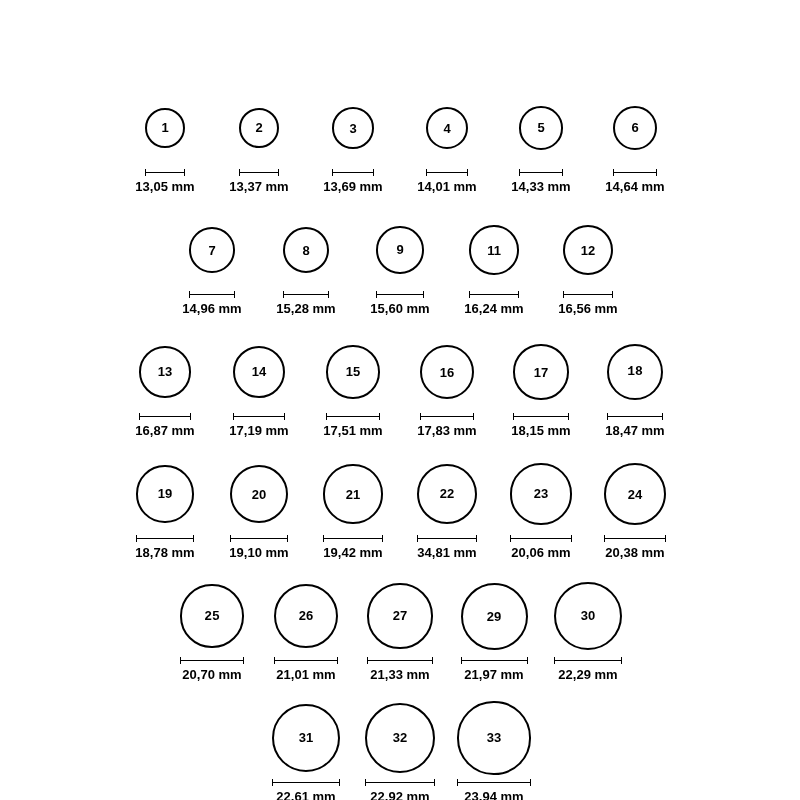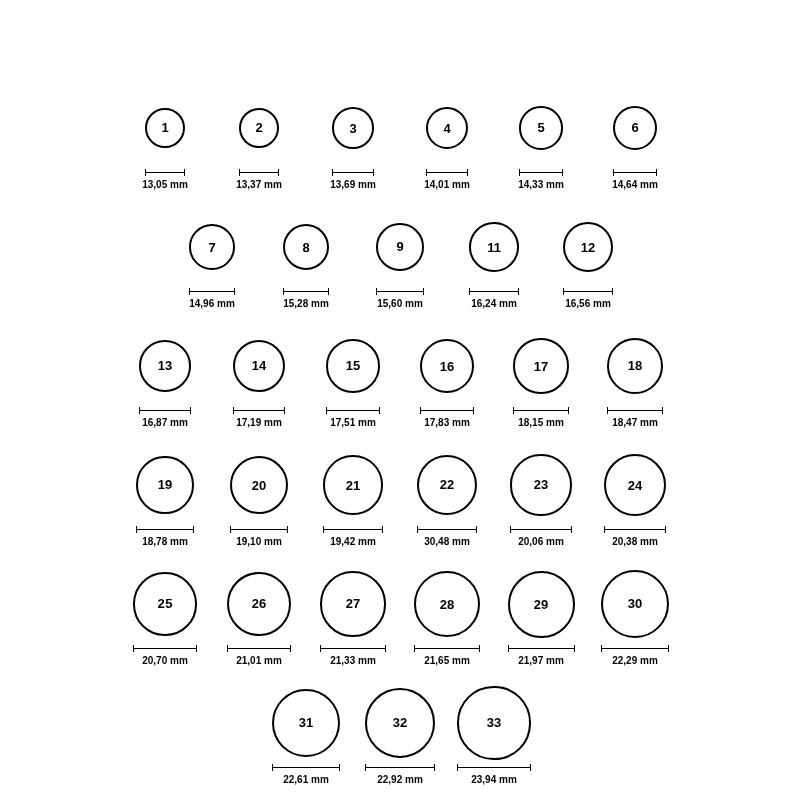--- a/index.html
+++ b/index.html
@@ -81,21 +81,21 @@
     position: absolute;
     top: -3px;
     width: 1px;
     height: 7px;
     background: #000000;
   }
   .ring-measure .bar::before { left: 0; }
   .ring-measure .bar::after  { right: 0; }
   .ring-label {
     margin-top: 3px;
-    font-size: 10px;
+    font-size: 13px;
     font-weight: bold;
     line-height: 1;
     white-space: nowrap;
     color: #000000;
   }
 </style>
 </head>
 <body>
 
 <div id="sizer-chart">
@@ -276,21 +276,21 @@
               <span class="ring-number">17</span>
             </div>
           </div>
           <div class="ring-measure">
             <div class="bar" style="width: 55.3575px;"></div>
           </div>
           <div class="ring-label">18,15 mm</div>
         </div>
         <div class="ring-cell">
           <div class="ring-circle-wrap">
-            <div class="ring-circle" style="width: 56.3335px; height: 56.3335px;">
+            <div class="ring-circle" style="width: 56.3335px; height: 56.3335px; font-family: Liberation Mono, monospace;">
               <span class="ring-number">18</span>
             </div>
           </div>
           <div class="ring-measure">
             <div class="bar" style="width: 56.3335px;"></div>
           </div>
           <div class="ring-label">18,47 mm</div>
         </div>
       </div>
       <div class="chart-row" style="margin-top: 17px;">
@@ -329,21 +329,21 @@
         </div>
         <div class="ring-cell">
           <div class="ring-circle-wrap">
             <div class="ring-circle" style="width: 60.207px; height: 60.207px;">
               <span class="ring-number">22</span>
             </div>
           </div>
           <div class="ring-measure">
             <div class="bar" style="width: 60.207px;"></div>
           </div>
-          <div class="ring-label">30,48 mm</div>
+          <div class="ring-label">34,81 mm</div>
         </div>
         <div class="ring-cell">
           <div class="ring-circle-wrap">
             <div class="ring-circle" style="width: 61.183px; height: 61.183px;">
               <span class="ring-number">23</span>
             </div>
           </div>
           <div class="ring-measure">
             <div class="bar" style="width: 61.183px;"></div>
           </div>
@@ -387,31 +387,20 @@
         <div class="ring-cell">
           <div class="ring-circle-wrap">
             <div class="ring-circle" style="width: 65.0565px; height: 65.0565px;">
               <span class="ring-number">27</span>
             </div>
           </div>
           <div class="ring-measure">
             <div class="bar" style="width: 65.0565px;"></div>
           </div>
           <div class="ring-label">21,33 mm</div>
-        </div>
-        <div class="ring-cell">
-          <div class="ring-circle-wrap">
-            <div class="ring-circle" style="width: 66.0325px; height: 66.0325px;">
-              <span class="ring-number">28</span>
-            </div>
-          </div>
-          <div class="ring-measure">
-            <div class="bar" style="width: 66.0325px;"></div>
-          </div>
-          <div class="ring-label">21,65 mm</div>
         </div>
         <div class="ring-cell">
           <div class="ring-circle-wrap">
             <div class="ring-circle" style="width: 67.0085px; height: 67.0085px;">
               <span class="ring-number">29</span>
             </div>
           </div>
           <div class="ring-measure">
             <div class="bar" style="width: 67.0085px;"></div>
           </div>

